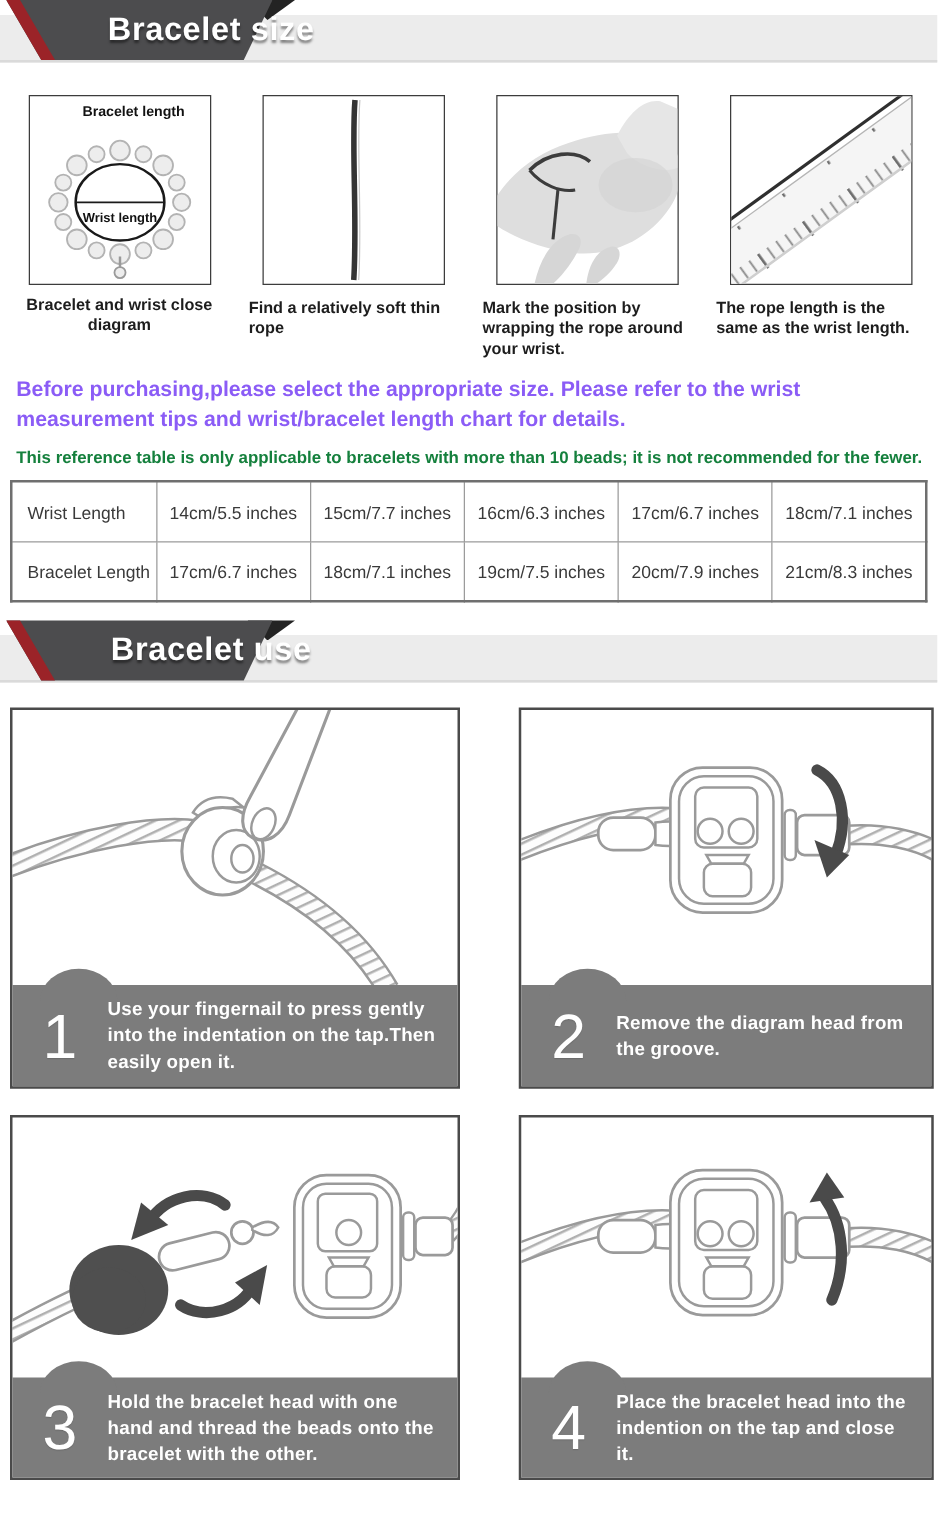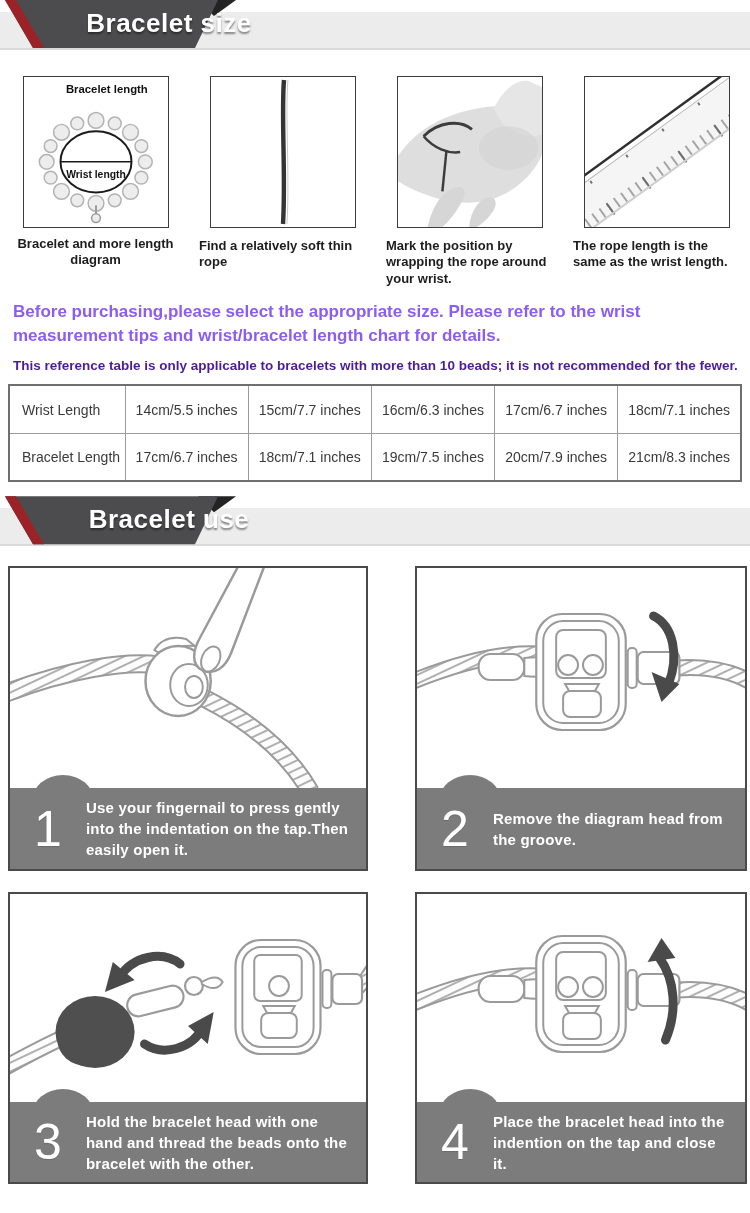--- a/index.html
+++ b/index.html
@@ -29,21 +29,21 @@
   .measure-row { display:grid; grid-template-columns:repeat(4,187px); padding:26px 0 0 2px; }
   .img-box { width:146px; height:152px; border:1px solid #3c3c3c; margin:0 auto; background:#fff; }
   .img-box svg { display:block; width:100%; height:100%; }
   .m-caption { font-weight:700; font-size:13px; color:#1d1d1d; line-height:1.25;
     margin:10px 6px 0 10px; }
   .m-caption.center { text-align:center; margin:8px 14px 0 14px; }
 
   
   .notice-heading { font-size:17px; font-weight:700; color:#8b5cf6; line-height:1.4;
     padding:13px 8px 0 13px; }
-  .notice-warning { font-size:13.5px; font-weight:700; color:#4c1d95; padding:11px 8px 0 13px; }
+  .notice-warning { font-size:13.5px; font-weight:700; color:#15803d; padding:11px 8px 0 13px; }
 
   
   .size-table { border-collapse:collapse; margin:11px 8px 0; width:734px;
     table-layout:fixed; border:2px solid #6f6f6f; }
   .size-table td { border:1px solid #9b9b9b; height:48px; font-size:14px; color:#3a3a3a;
     text-align:center; padding:0 3px; }
   .size-table td.rowlabel { text-align:left; padding-left:12px; width:116px; }
 
   
   .steps { display:grid; grid-template-columns:360px 332px; column-gap:47px; row-gap:21px;
@@ -102,21 +102,21 @@
         </g>
         <g stroke="#9a9a9a" fill="#ededed">
           <line x1="73" y1="130" x2="73" y2="139" stroke-width="2"></line>
           <circle cx="73" cy="143" r="4.5" stroke-width="1.5"></circle>
         </g>
         <ellipse cx="73" cy="86" rx="36" ry="31" fill="none" stroke="#1a1a1a" stroke-width="2"></ellipse>
         <line x1="37" y1="86" x2="109" y2="86" stroke="#1a1a1a" stroke-width="1.5"></line>
         <text x="73" y="102" font-size="10.5" font-weight="bold" fill="#111" text-anchor="middle">Wrist length</text>
       </svg>
     </div>
-    <div class="m-caption center">Bracelet and more length diagram</div>
+    <div class="m-caption center">Bracelet and wrist close diagram</div>
   </div>
 
   <div class="m-cell">
     <div class="img-box">
       <svg viewBox="0 0 146 152">
         <path d="M74,3 C71,40 76,100 73,149" fill="none" stroke="#343434" stroke-width="4.5"></path>
         <path d="M78,3 C75,40 80,100 77,149" fill="none" stroke="#c9c9c9" stroke-width="1"></path>
       </svg>
     </div>
     <div class="m-caption">Find a relatively soft thin rope</div>

